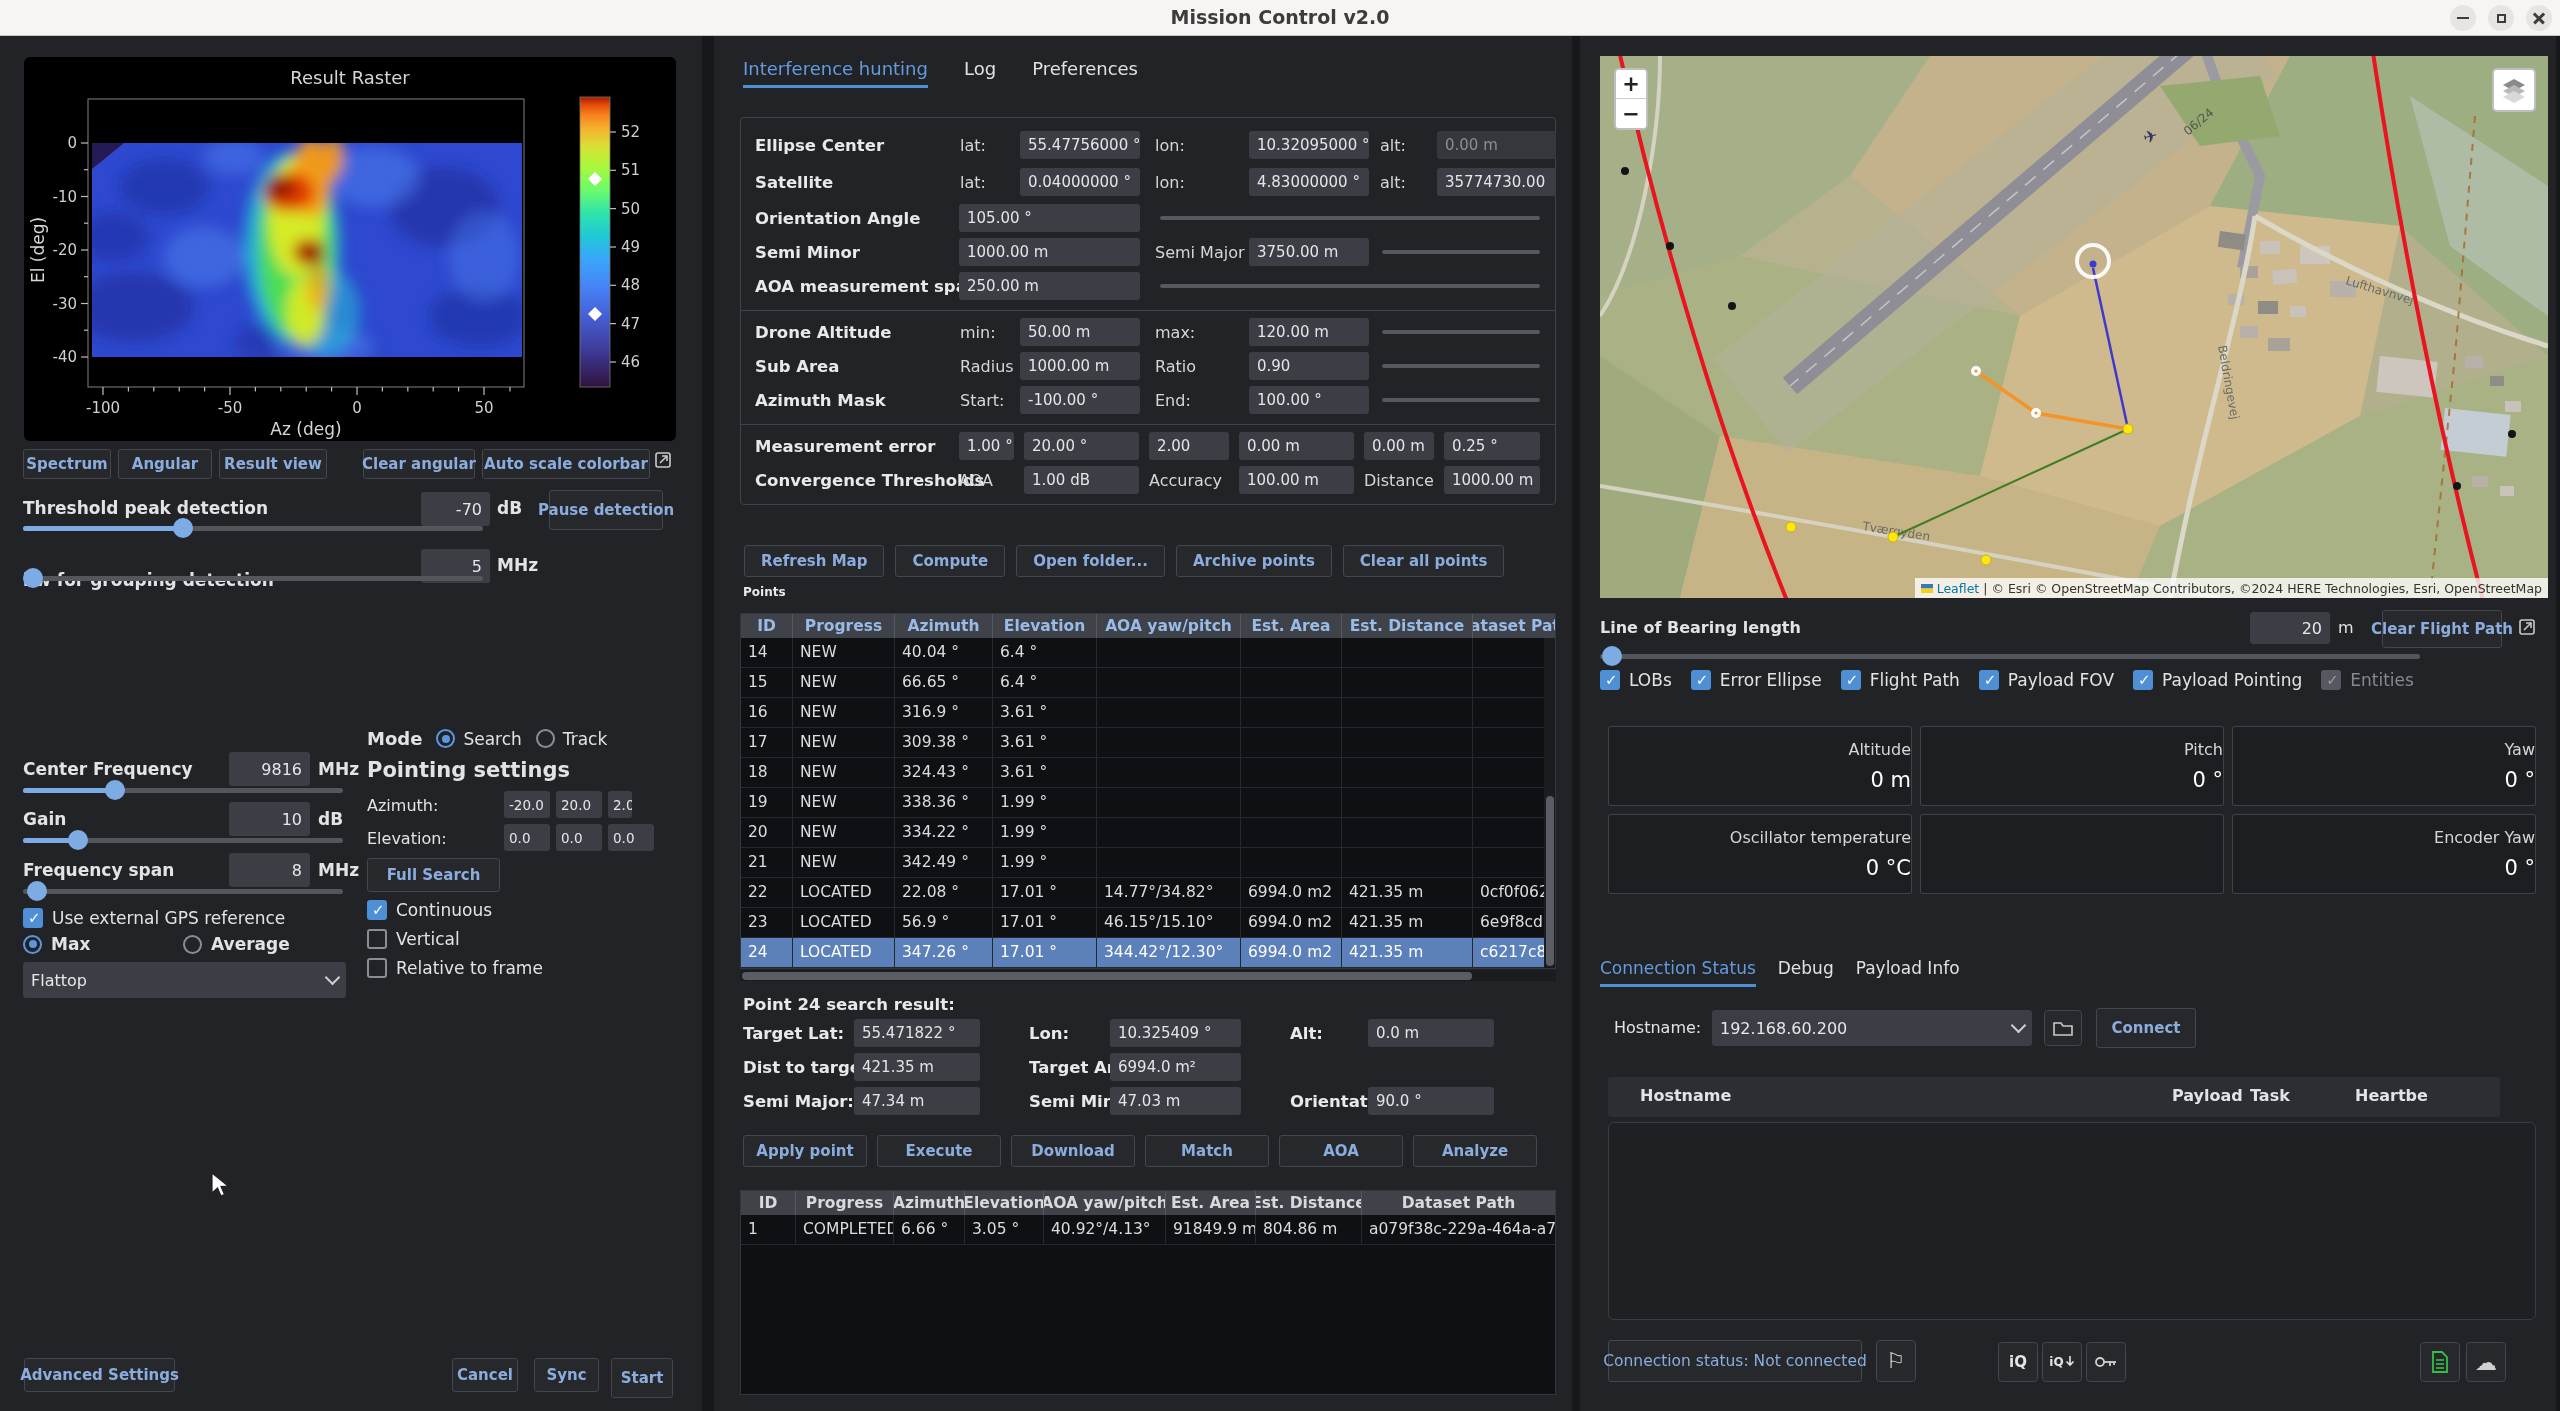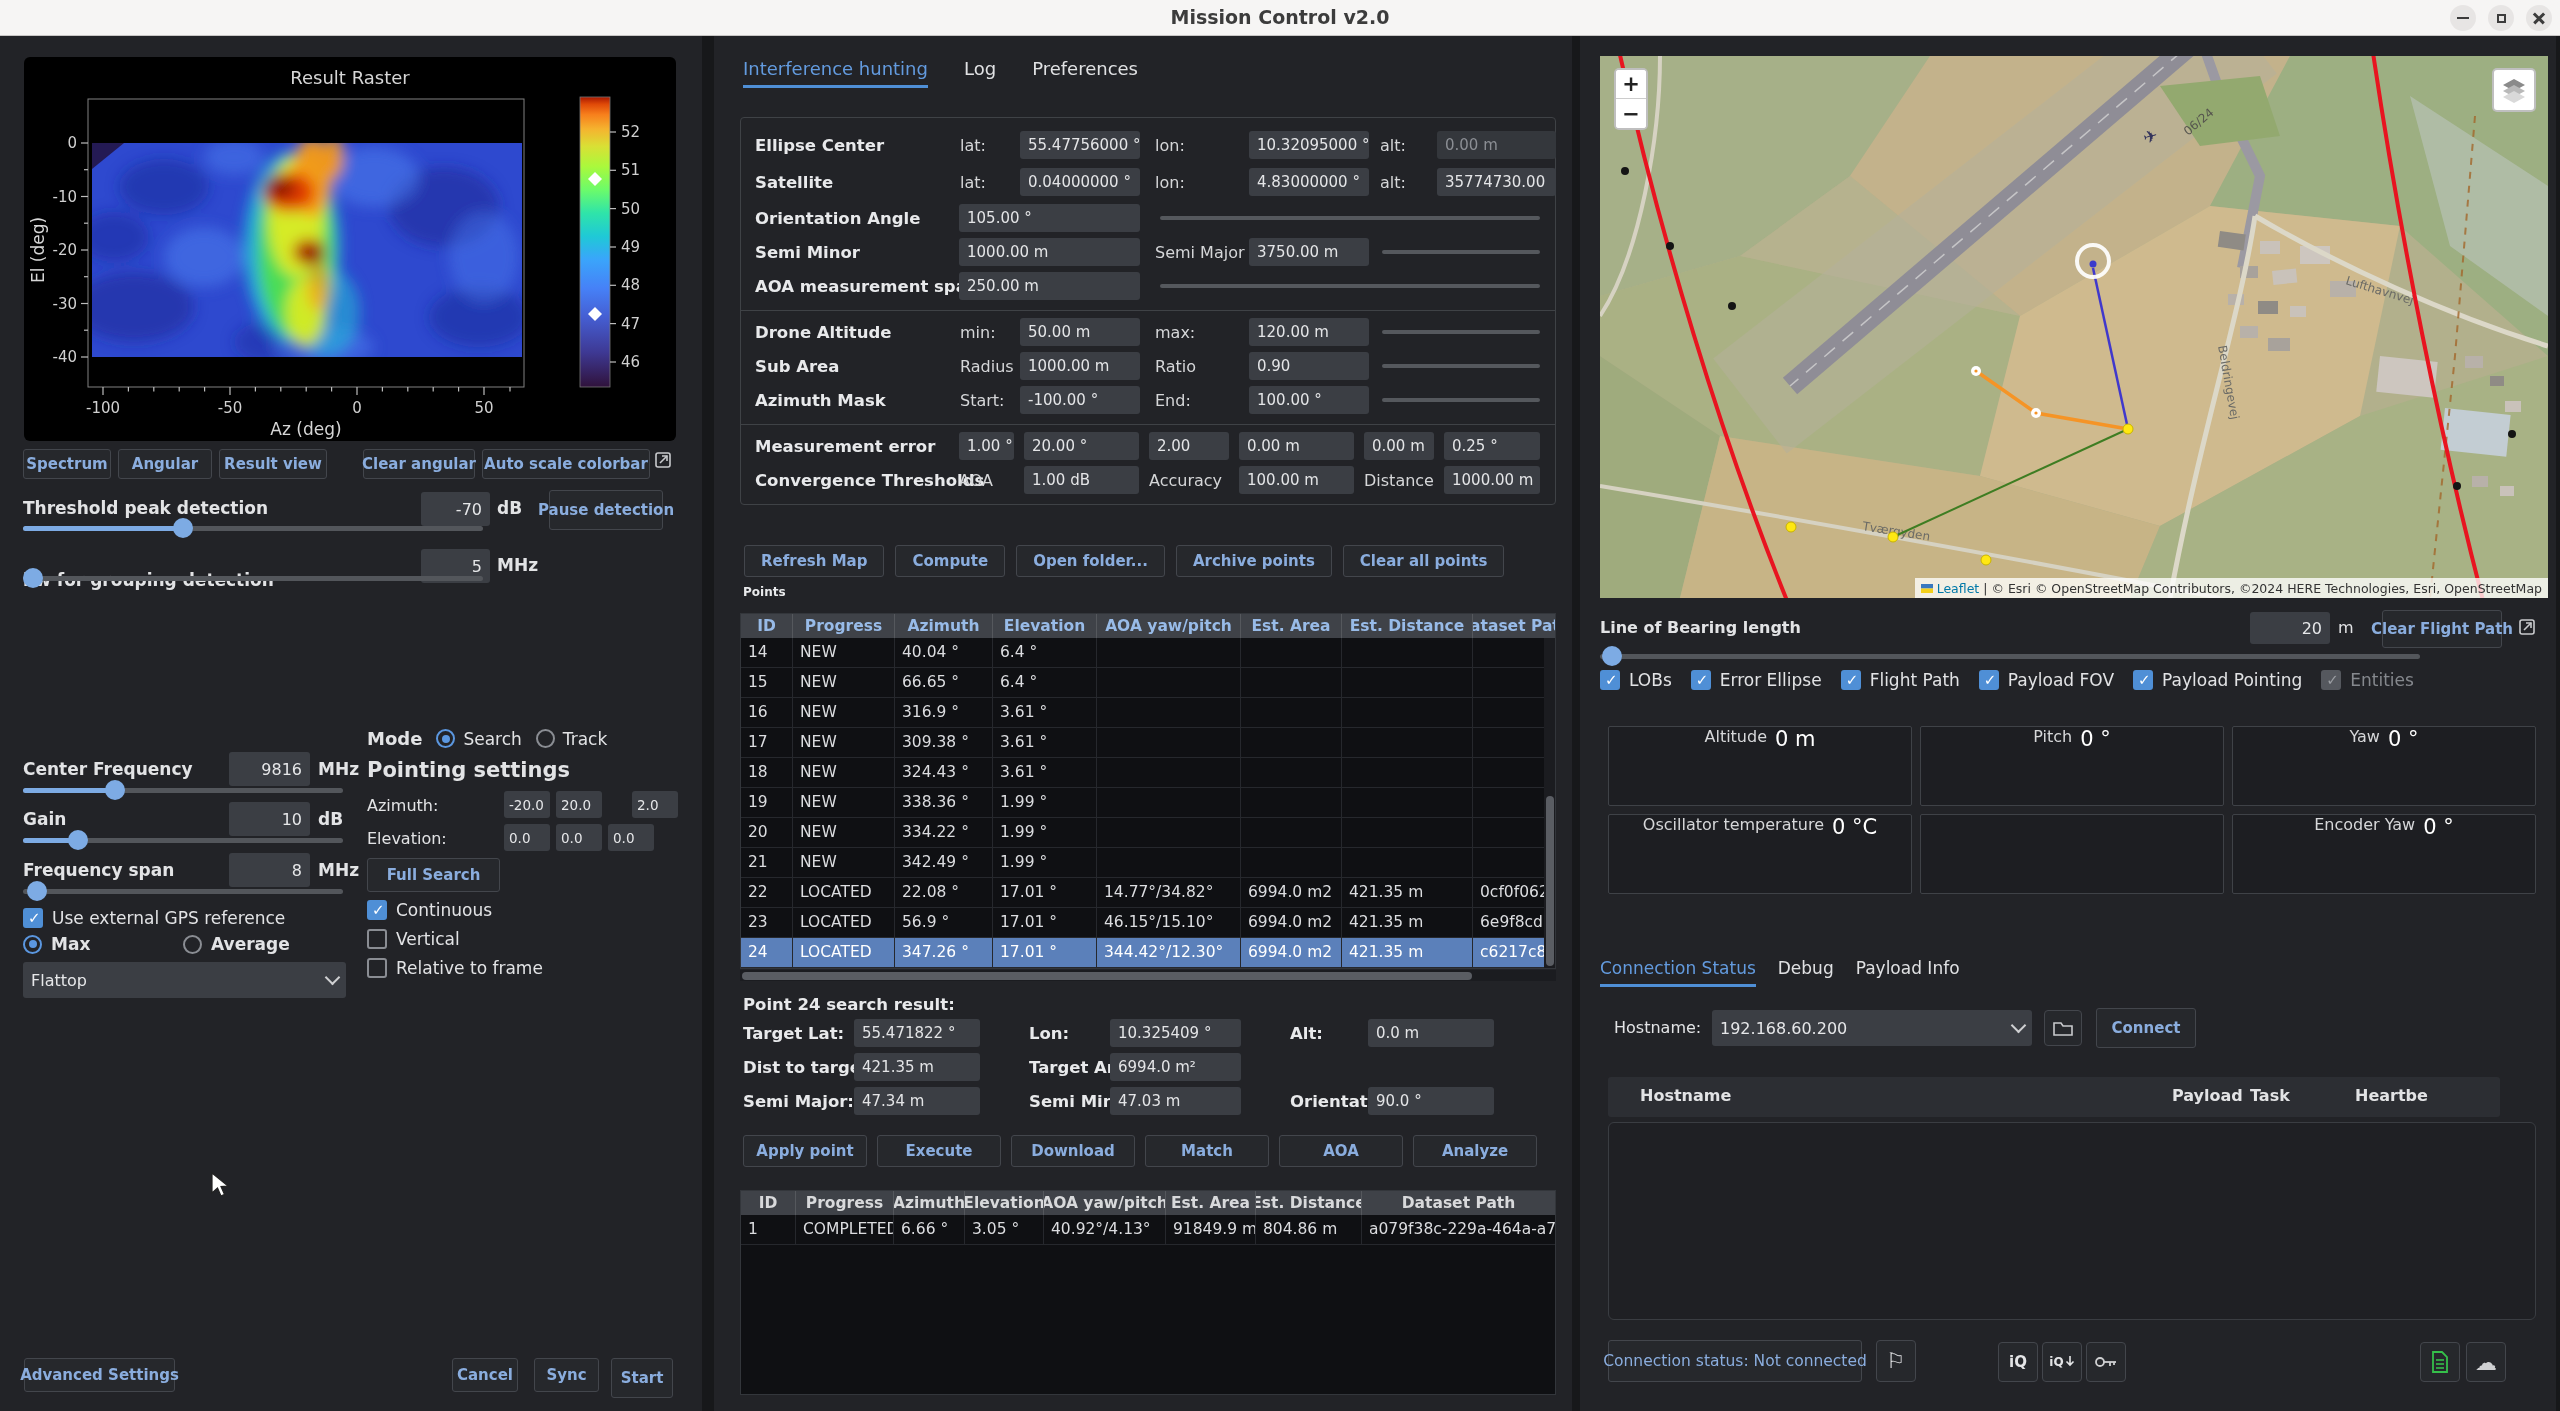--- a/index.html
+++ b/index.html
@@ -86,21 +86,21 @@
   .res .thead > div:nth-child(1), .res .trow > div:nth-child(1){ width:55px; }
   .res .thead > div:nth-child(2), .res .trow > div:nth-child(2){ width:98px; }
   .res .thead > div:nth-child(3), .res .trow > div:nth-child(3){ width:71px; }
   .res .thead > div:nth-child(4), .res .trow > div:nth-child(4){ width:79px; }
   .res .thead > div:nth-child(5), .res .trow > div:nth-child(5){ width:122px; }
   .res .thead > div:nth-child(6), .res .trow > div:nth-child(6){ width:90px; }
   .res .thead > div:nth-child(7), .res .trow > div:nth-child(7){ width:106px; }
   .res .thead > div:nth-child(8), .res .trow > div:nth-child(8){ width:193px; border-right:none; }
 
   .tcard { position:absolute; background:#1d1e22; border:1px solid #3f4247; border-radius:2px;
-    display:flex; flex-direction:row; align-items:flex-start; justify-content:center; gap:8px; }
+    display:flex; flex-direction:column; align-items:flex-end; justify-content:center; gap:8px; }
   .tcard .tl { color:#d6d7d9; font-size:16px; text-align:center; line-height:1.3; }
   .tcard .tv { color:#ffffff; font-size:21px; }
 
   .chev { display:inline-block; width:11px; height:11px; border-left:2.5px solid #cfd0d2;
     border-bottom:2.5px solid #cfd0d2; transform:rotate(-45deg); margin-top:-6px; }
   .iconbtn { position:absolute; background:#26282c; border:1px solid #43464c; border-radius:4px;
     display:flex; align-items:center; justify-content:center; color:#e4e5e7; }
 
   .mapctl { position:absolute; background:#ffffff; border:2px solid rgba(0,0,0,.25); border-radius:5px; }
   .zbtn { width:30px; height:29px; display:flex; align-items:center; justify-content:center;
@@ -351,21 +351,21 @@
 
   <div class="vbox" style="left:23px;top:926px;width:323px;height:36px;justify-content:space-between;">
     <span>Flattop</span>
     <span class="chev"></span>
   </div>
 
   <div class="lbl b" style="left:367px;top:722px;font-size:21px;">Pointing settings</div>
   <div class="lbl" style="left:367px;top:760px;font-size:16px;">Azimuth:</div>
   <div class="vbox" style="left:504px;top:755px;width:46px;height:27px;font-size:13.5px;padding:0 5px;">-20.0</div>
   <div class="vbox" style="left:556px;top:755px;width:46px;height:27px;font-size:13.5px;padding:0 5px;">20.0</div>
-  <div class="vbox" style="left:632px;top:755px;width:46px;height:27px;font-size:13.5px;padding:0 5px;">2.0</div>
+  <div class="vbox" style="left:608px;top:755px;width:24px;height:27px;font-size:13.5px;padding:0 5px;">2.0</div>
   <div class="lbl" style="left:367px;top:793px;font-size:16px;">Elevation:</div>
   <div class="vbox" style="left:504px;top:788px;width:46px;height:27px;font-size:13.5px;padding:0 5px;">0.0</div>
   <div class="vbox" style="left:556px;top:788px;width:46px;height:27px;font-size:13.5px;padding:0 5px;">0.0</div>
   <div class="vbox" style="left:608px;top:788px;width:46px;height:27px;font-size:13.5px;padding:0 5px;">0.0</div>
   <div class="btn" style="left:367px;top:822px;width:133px;height:34px;">Full Search</div>
   <div class="abs" style="left:367px;top:864px;display:flex;flex-direction:column;gap:9px;">
     <span class="ckrow checked" style="position:static;">
         <span class="cb c-slot checked"></span>
         <span>Continuous</span>
       </span>

